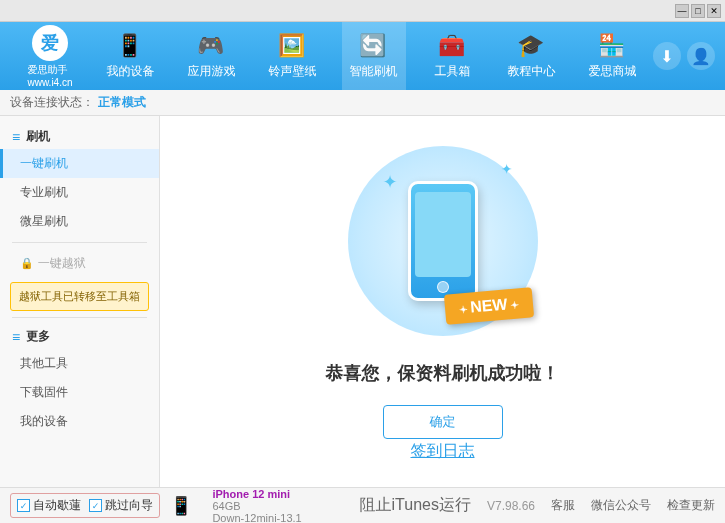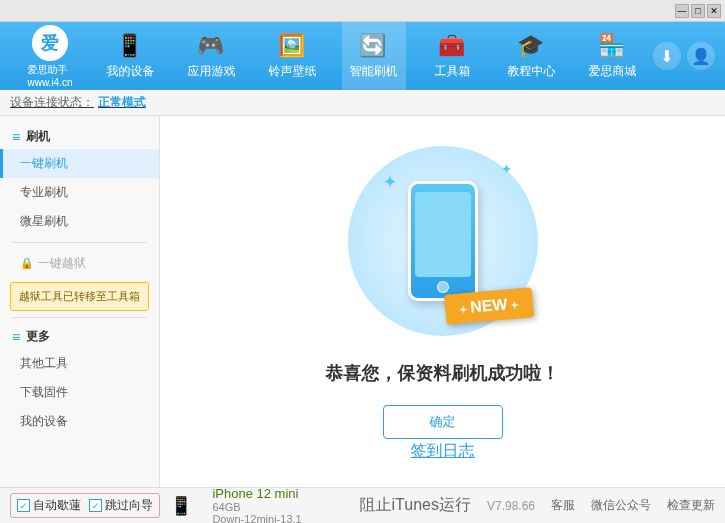--- a/index.html
+++ b/index.html
@@ -62,21 +62,21 @@
     .nav-right { display: flex; gap: 6px; align-items: center; }
     .nav-right-btn { width: 28px; height: 28px; border-radius: 50%; background: rgba(255,255,255,0.2); display: flex; align-items: center; justify-content: center; color: white; font-size: 16px; cursor: pointer; }
 
     
     .status-bar {
       background: #f5f5f5;
       border-bottom: 1px solid #ddd;
       padding: 4px 10px;
       font-size: 12px;
       color: #333;
-      display: flex; align-items: center; gap: 4px; text-decoration: underline;
+      display: flex; align-items: center; gap: 4px;
     }
     .status-label { color: #666; }
     .status-value { color: #2ba0e8; font-weight: bold; }
 
     
     .content-area { display: flex; flex: 1; overflow: hidden; }
 
     
     .sidebar {
       width: 160px; min-width: 160px;
@@ -212,21 +212,21 @@
       display: flex;
       align-items: center;
       padding: 0 10px;
       gap: 10px;
     }
     .bottom-checkbox-area { display: flex; gap: 8px; align-items: center; border: 1px solid #e0a0a0; padding: 3px 6px; border-radius: 3px; }
     .bottom-check { display: flex; align-items: center; gap: 3px; font-size: 12px; color: #333; }
     .check-box { width: 13px; height: 13px; border: 1px solid #2ba0e8; background: white; display: flex; align-items: center; justify-content: center; font-size: 9px; color: #2ba0e8; }
 
     .device-info { display: flex; flex-direction: column; margin-left: 6px; }
-    .device-name { font-size: 13px; font-weight: normal; color: #4d7c0f; }
+    .device-name { font-size: 11px; font-weight: bold; color: #a21caf; }
     .device-detail { font-size: 11px; color: #888; }
     .device-icon { font-size: 18px; color: #555; margin-right: 4px; }
 
     .bottom-right { margin-left: auto; display: flex; gap: 16px; align-items: center; font-size: 12px; color: #666; }
     .bottom-right span { cursor: pointer; }
     .version-text { color: #999; }
 
     .stop-itunes { font-size: 16px; color: #666; cursor: pointer; display: flex; align-items: center; gap: 2px; }
   </style>
 </head>

